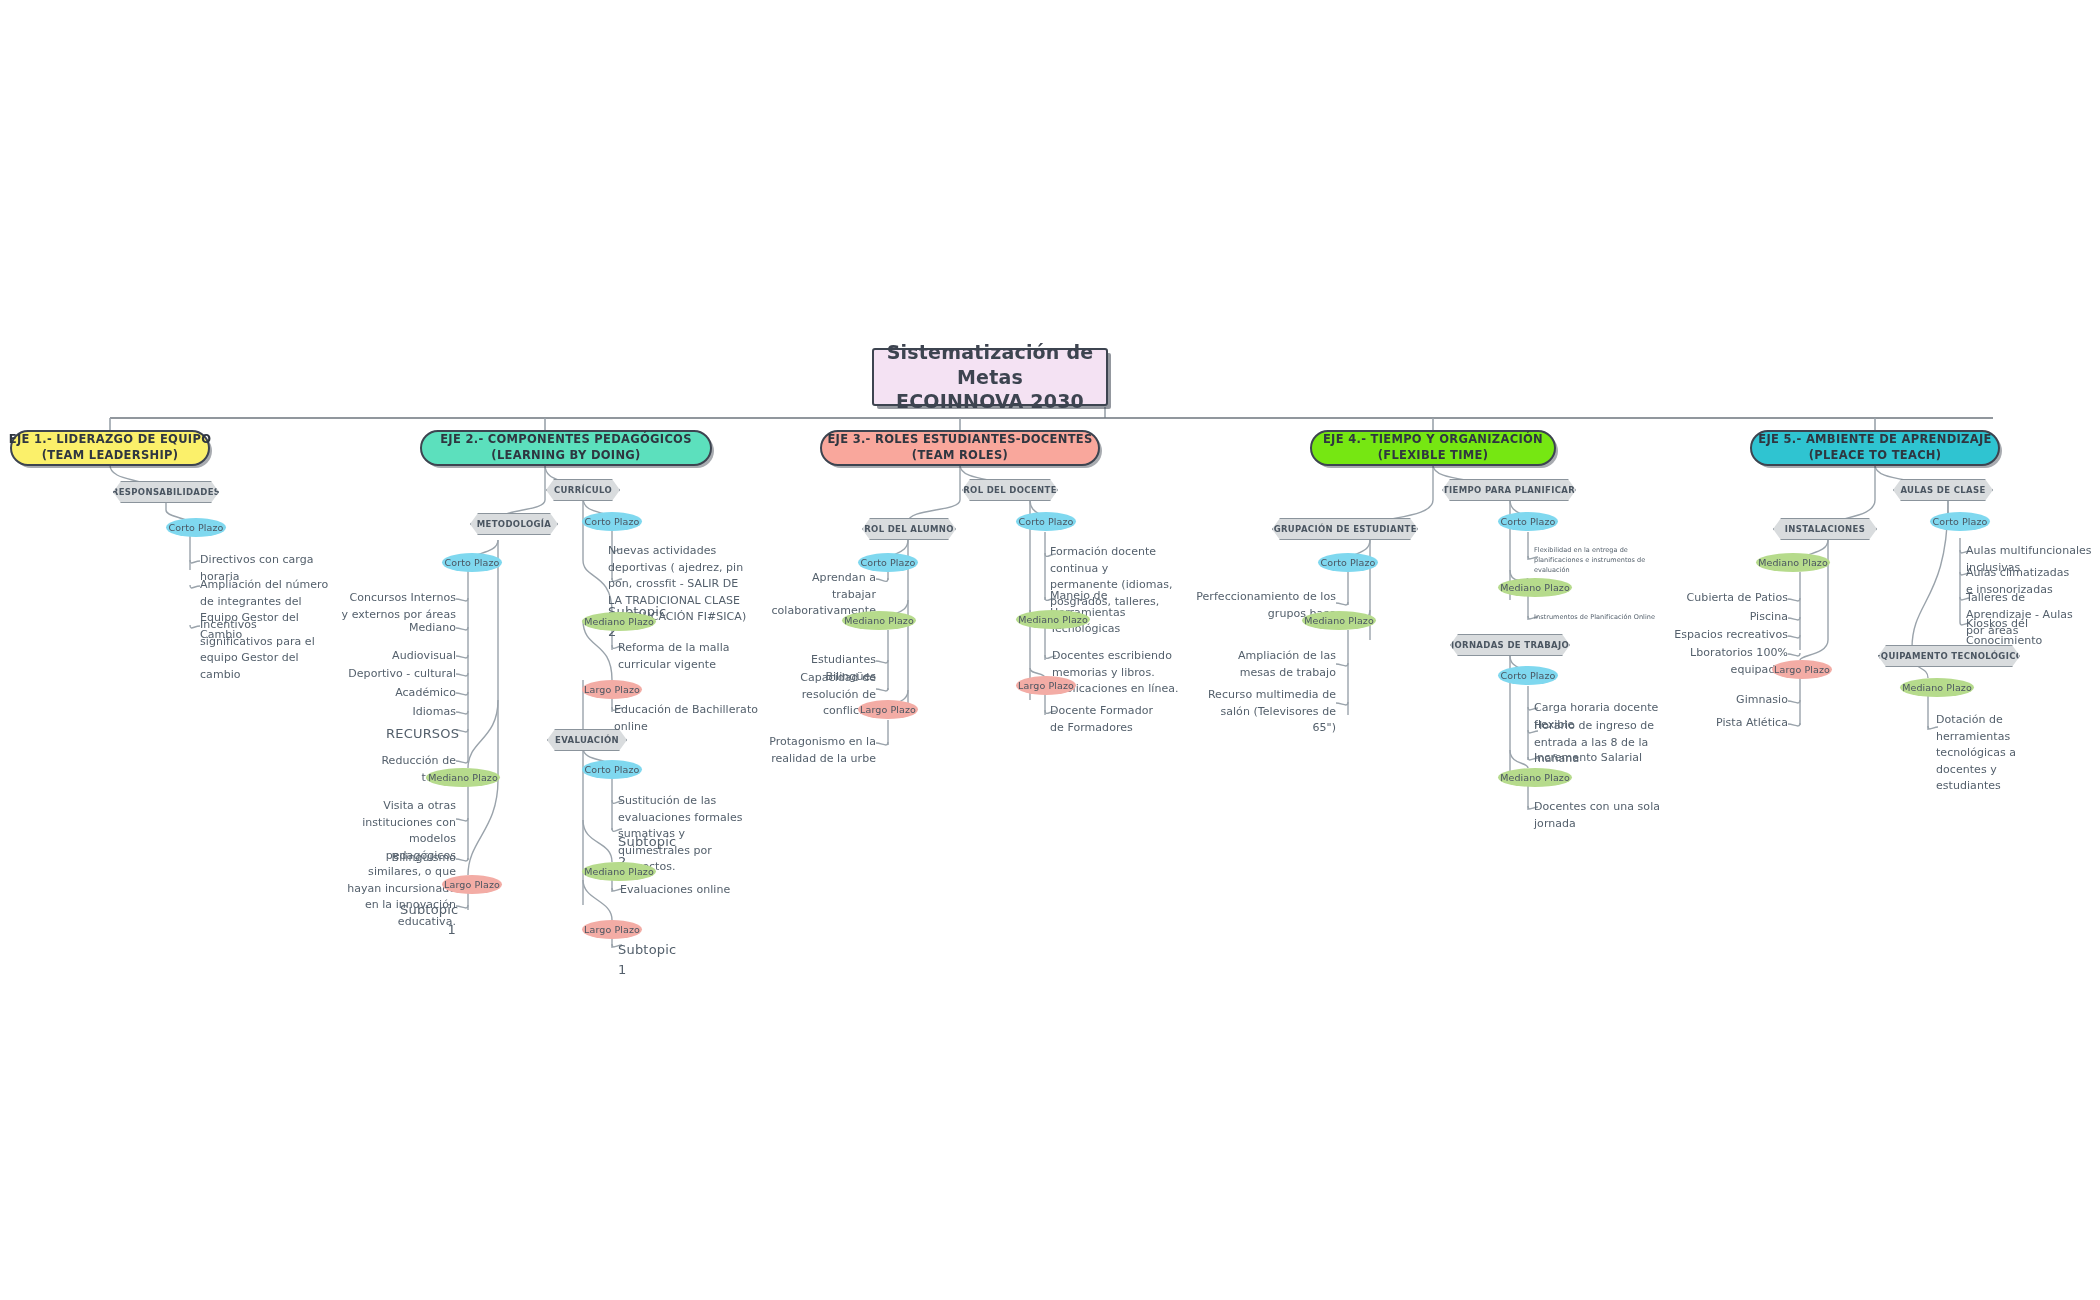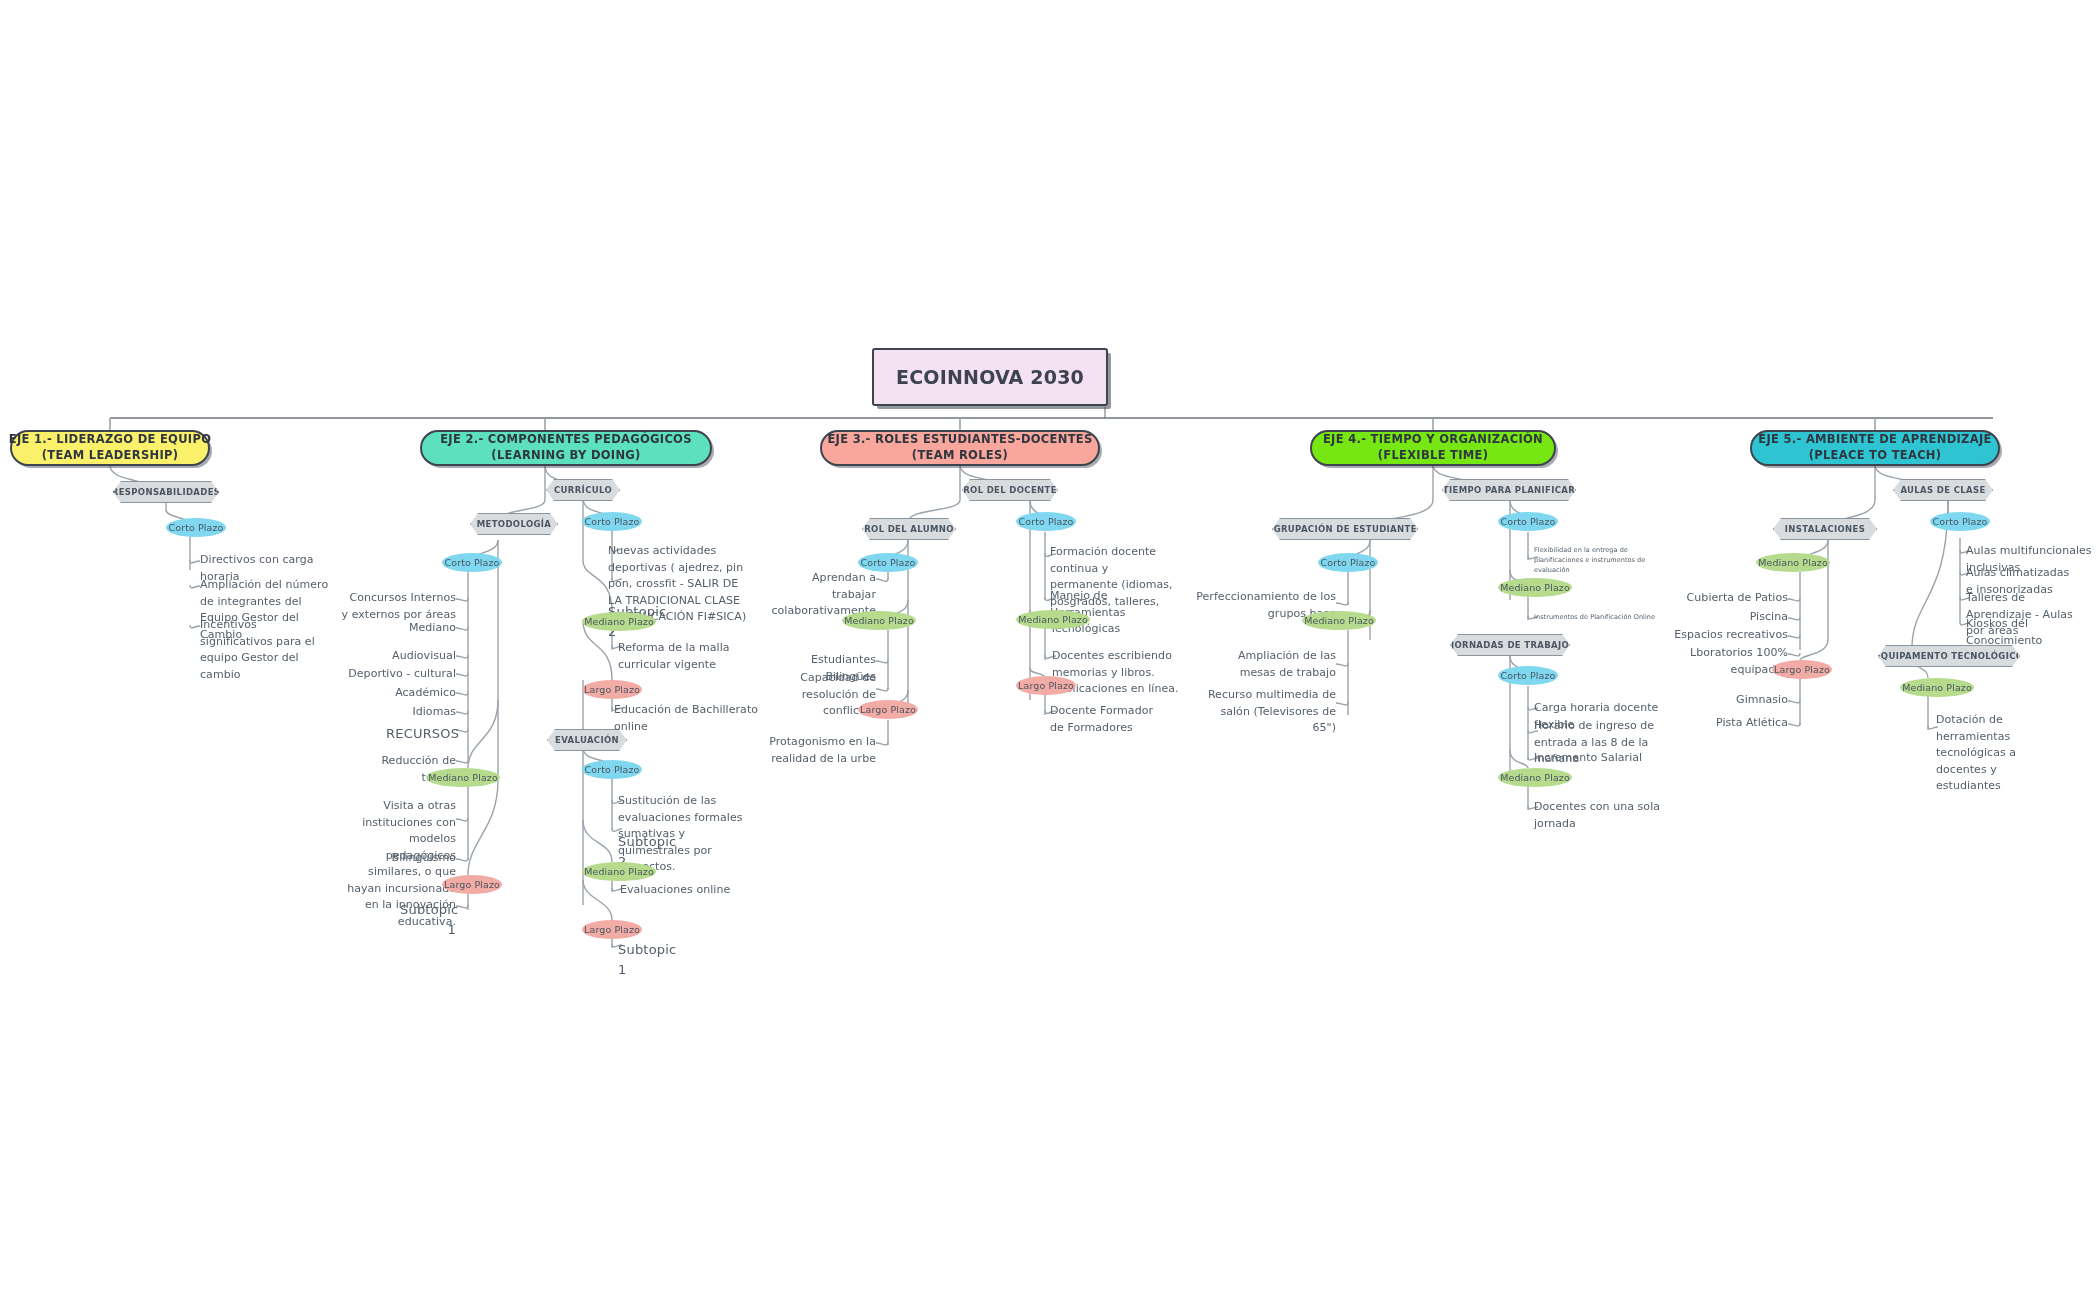--- a/index.html
+++ b/index.html
@@ -272,20 +272,21 @@
       <path d="M1800,635 C1800,641 1794,636 1788,636"></path>
       <path d="M1800,653 C1800,659 1794,654 1788,654"></path>
       <path d="M1828,640 C1828,655 1800,655 1800,660"></path>
       <path d="M1800,678 L1800,725"></path>
       <path d="M1800,700 C1800,706 1794,701 1788,701"></path>
       <path d="M1800,723 C1800,729 1794,724 1788,724"></path>
     </g>
   </svg>
 
   <div class="root-node" style="left:872px;top:348px;width:236px;height:58px;">
+    <div class="l1">Sistematización de Metas</div>
     <div class="l2">ECOINNOVA 2030</div>
   </div>
 
   <div class="eje" style="left:10px;top:430px;width:200px;height:36px;background:#fbf06a;">
     <span>EJE 1.- LIDERAZGO DE EQUIPO</span>
     <span>(TEAM LEADERSHIP)</span>
   </div>
 
   <div class="eje" style="left:420px;top:430px;width:292px;height:36px;background:#5ce0bd;">
     <span>EJE 2.- COMPONENTES PEDAGÓGICOS</span>

